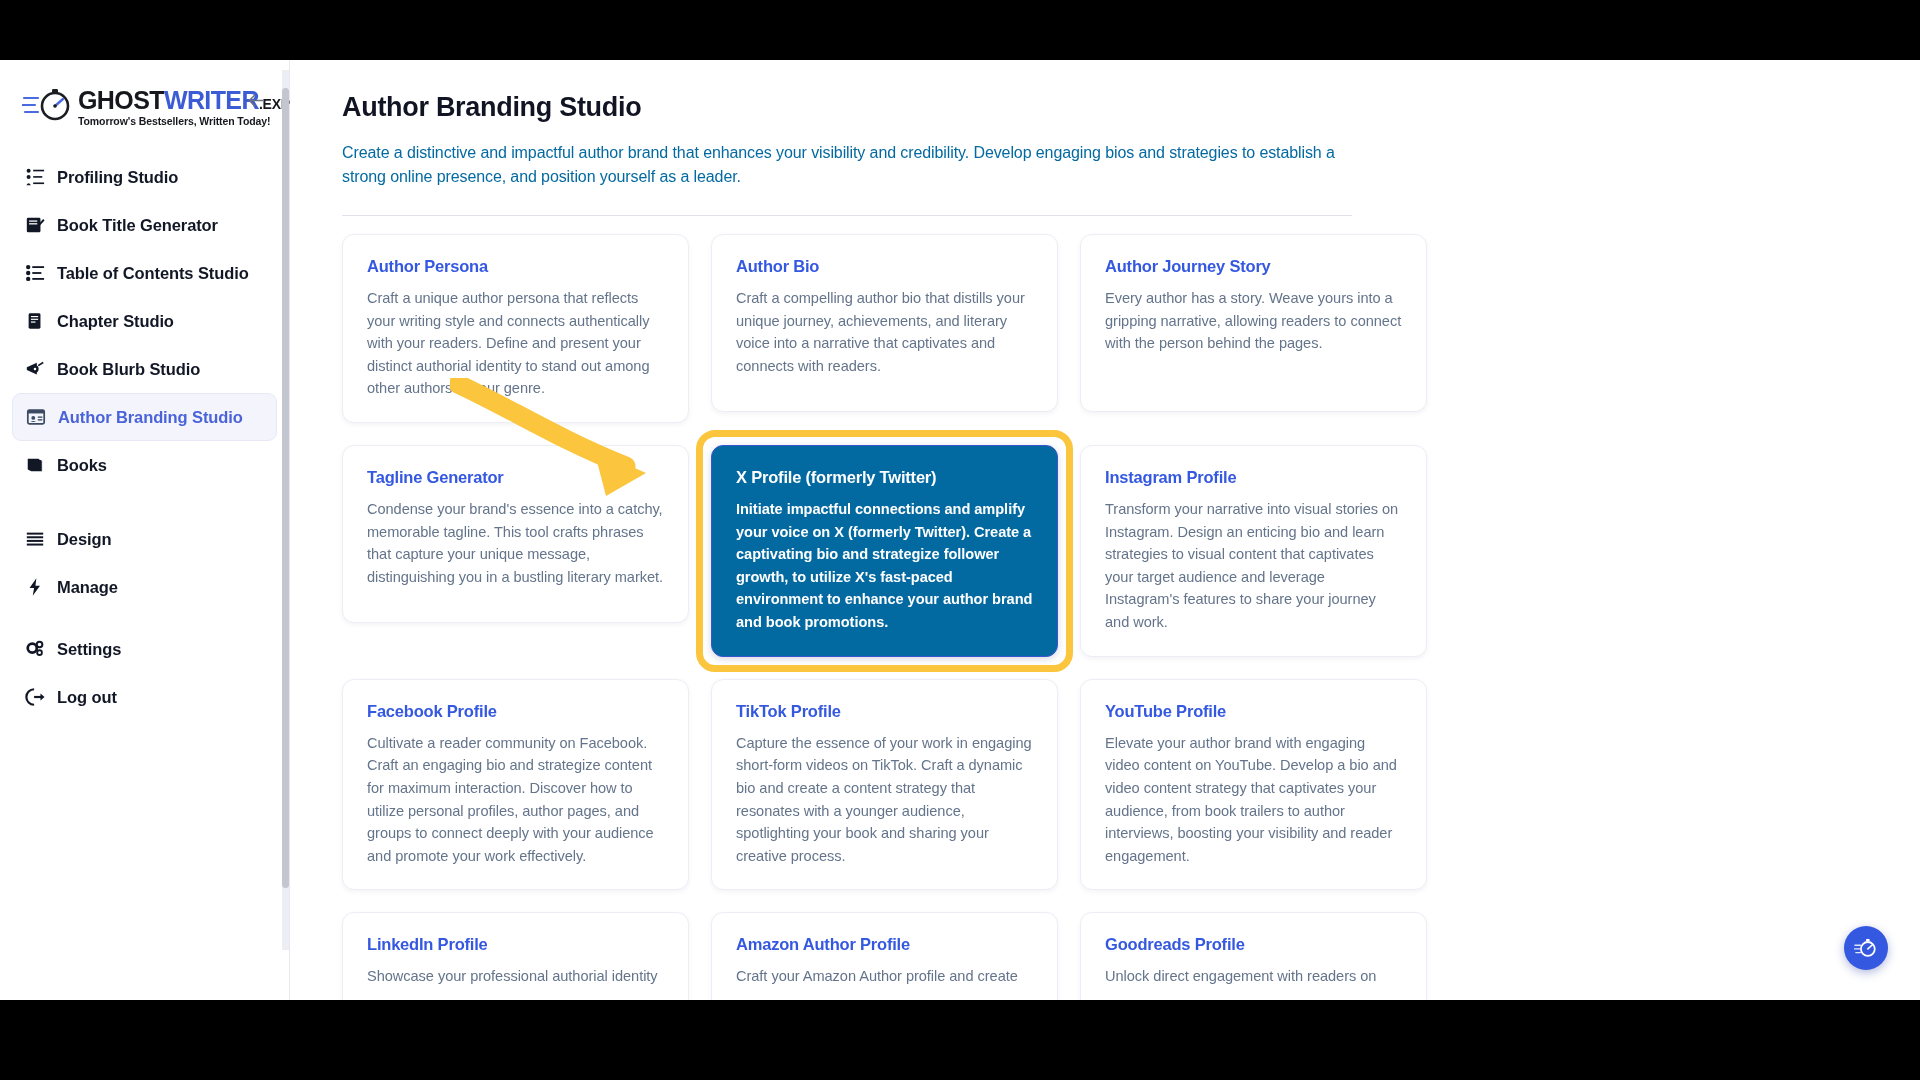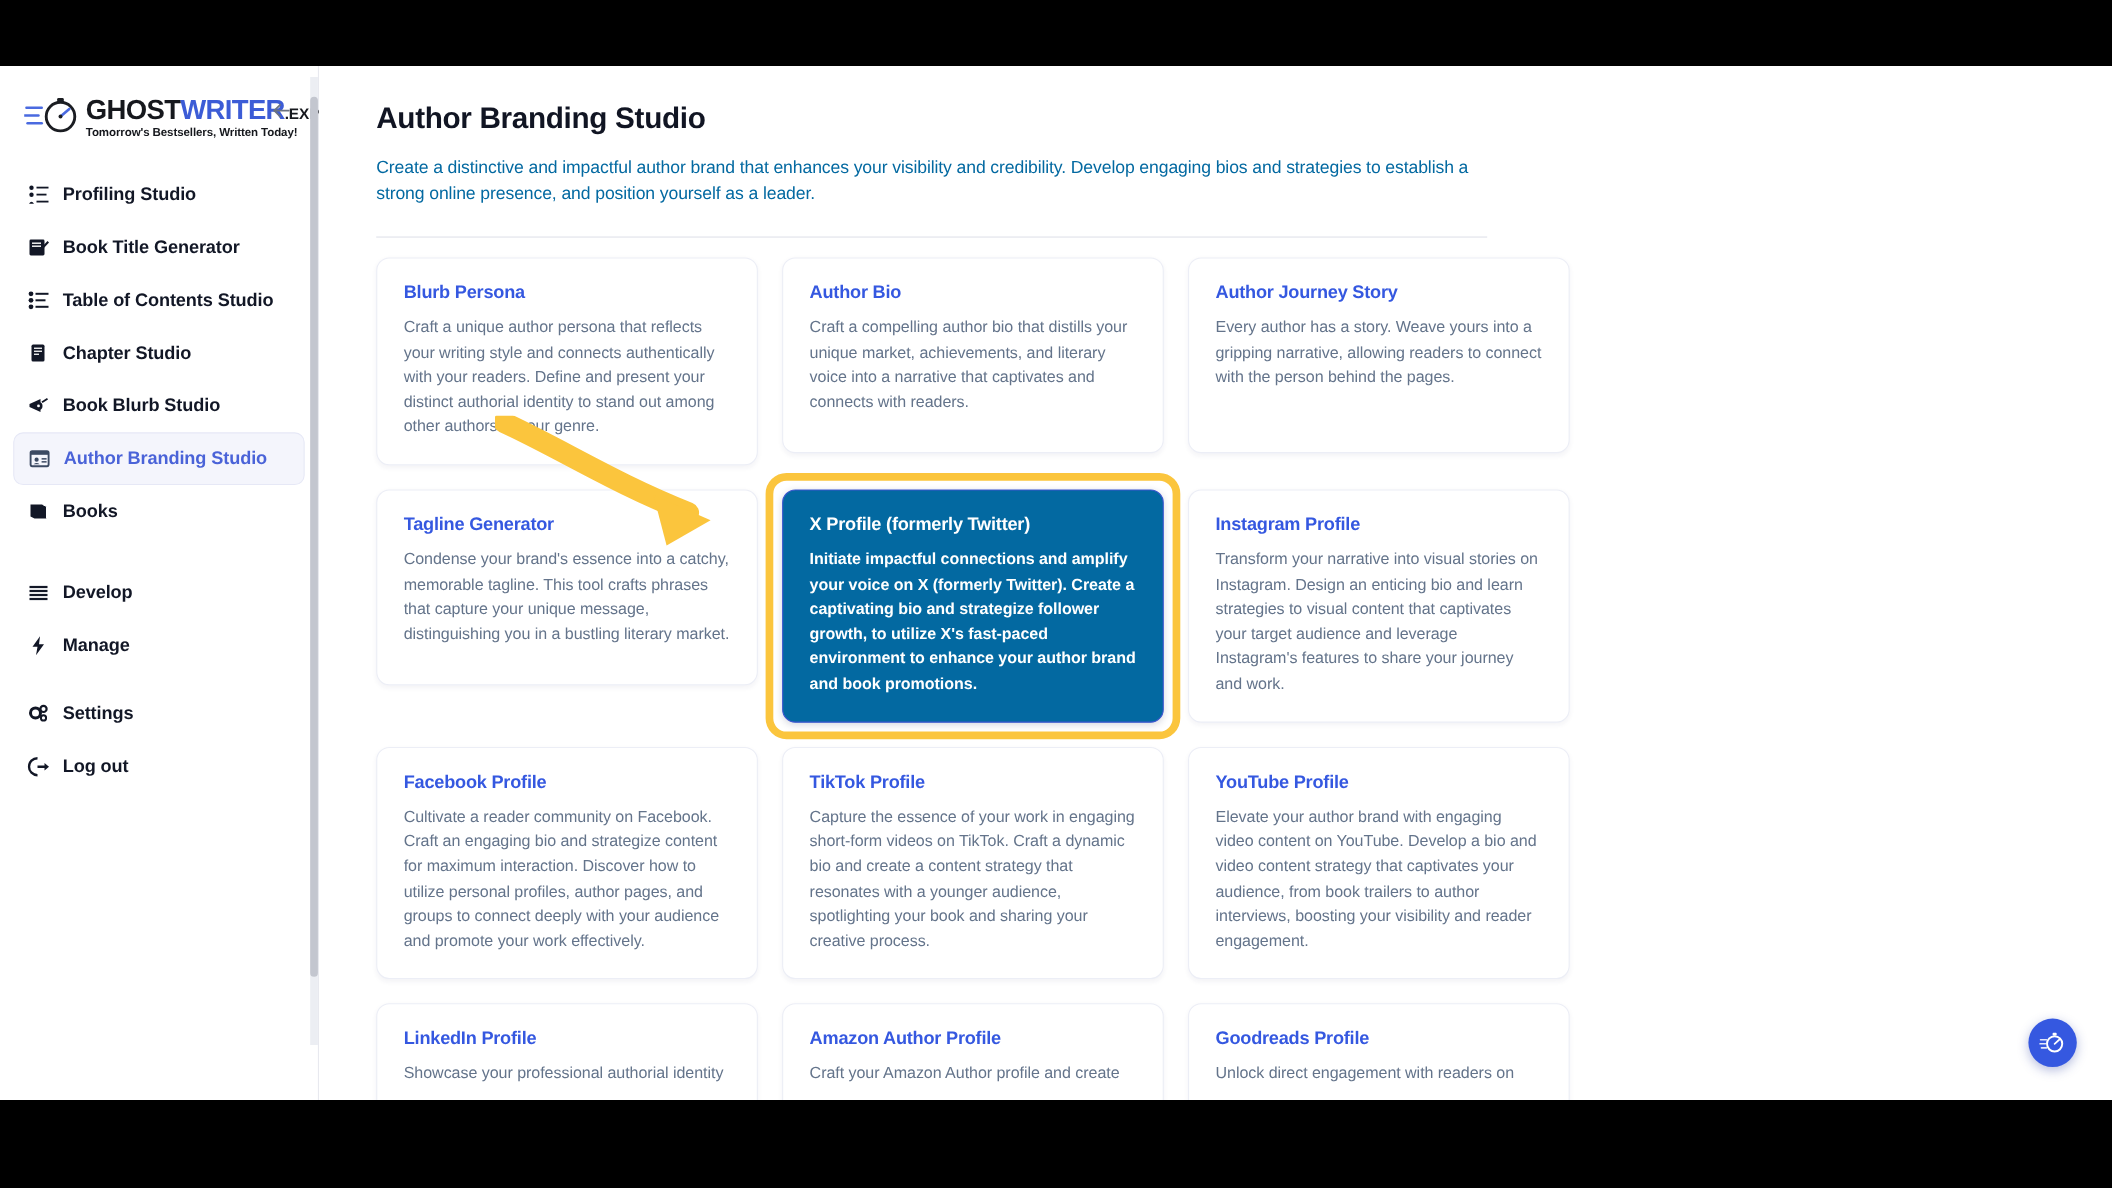--- a/index.html
+++ b/index.html
@@ -386,21 +386,21 @@
 
       <div class="nav-item">
         <span class="nav-icon">
           <svg viewBox="0 0 22 22" width="20" height="20">
             <rect x="2" y="4" width="18" height="2.2" fill="#121726"></rect>
             <rect x="2" y="8" width="18" height="2.2" fill="#121726"></rect>
             <rect x="2" y="12" width="18" height="2.2" fill="#121726"></rect>
             <rect x="2" y="16" width="18" height="2.2" fill="#121726"></rect>
           </svg>
         </span>
-        <span>Develop</span>
+        <span>Design</span>
       </div>
 
       <div class="nav-item">
         <span class="nav-icon">
           <svg viewBox="0 0 22 22" width="20" height="20">
             <path d="M12.5 1.5 L5 12 L10 12 L8.5 20.5 L16.5 9.5 L11.5 9.5 Z" fill="#121726"></path>
           </svg>
         </span>
         <span>Manage</span>
       </div>
@@ -438,28 +438,28 @@
 
   <main id="main">
     <div class="main-inner">
       <h1 class="page-title">Author Branding Studio</h1>
       <p class="page-desc">Create a distinctive and impactful author brand that enhances your visibility and credibility. Develop engaging bios and strategies to establish a strong online presence, and position yourself as a leader.</p>
       <div class="divider"></div>
 
       <div class="grid" id="card-grid">
           <div class="cell">
             <div class="card">
-              <div class="card-title">Blurb Persona</div>
+              <div class="card-title">Author Persona</div>
               <div class="card-desc">Craft a unique author persona that reflects your writing style and connects authentically with your readers. Define and present your distinct authorial identity to stand out among other authors in your genre.</div>
             </div>
           </div>
           <div class="cell">
             <div class="card">
               <div class="card-title">Author Bio</div>
-              <div class="card-desc">Craft a compelling author bio that distills your unique market, achievements, and literary voice into a narrative that captivates and connects with readers.</div>
+              <div class="card-desc">Craft a compelling author bio that distills your unique journey, achievements, and literary voice into a narrative that captivates and connects with readers.</div>
             </div>
           </div>
           <div class="cell">
             <div class="card">
               <div class="card-title">Author Journey Story</div>
               <div class="card-desc">Every author has a story. Weave yours into a gripping narrative, allowing readers to connect with the person behind the pages.</div>
             </div>
           </div>
           <div class="cell">
             <div class="card">

